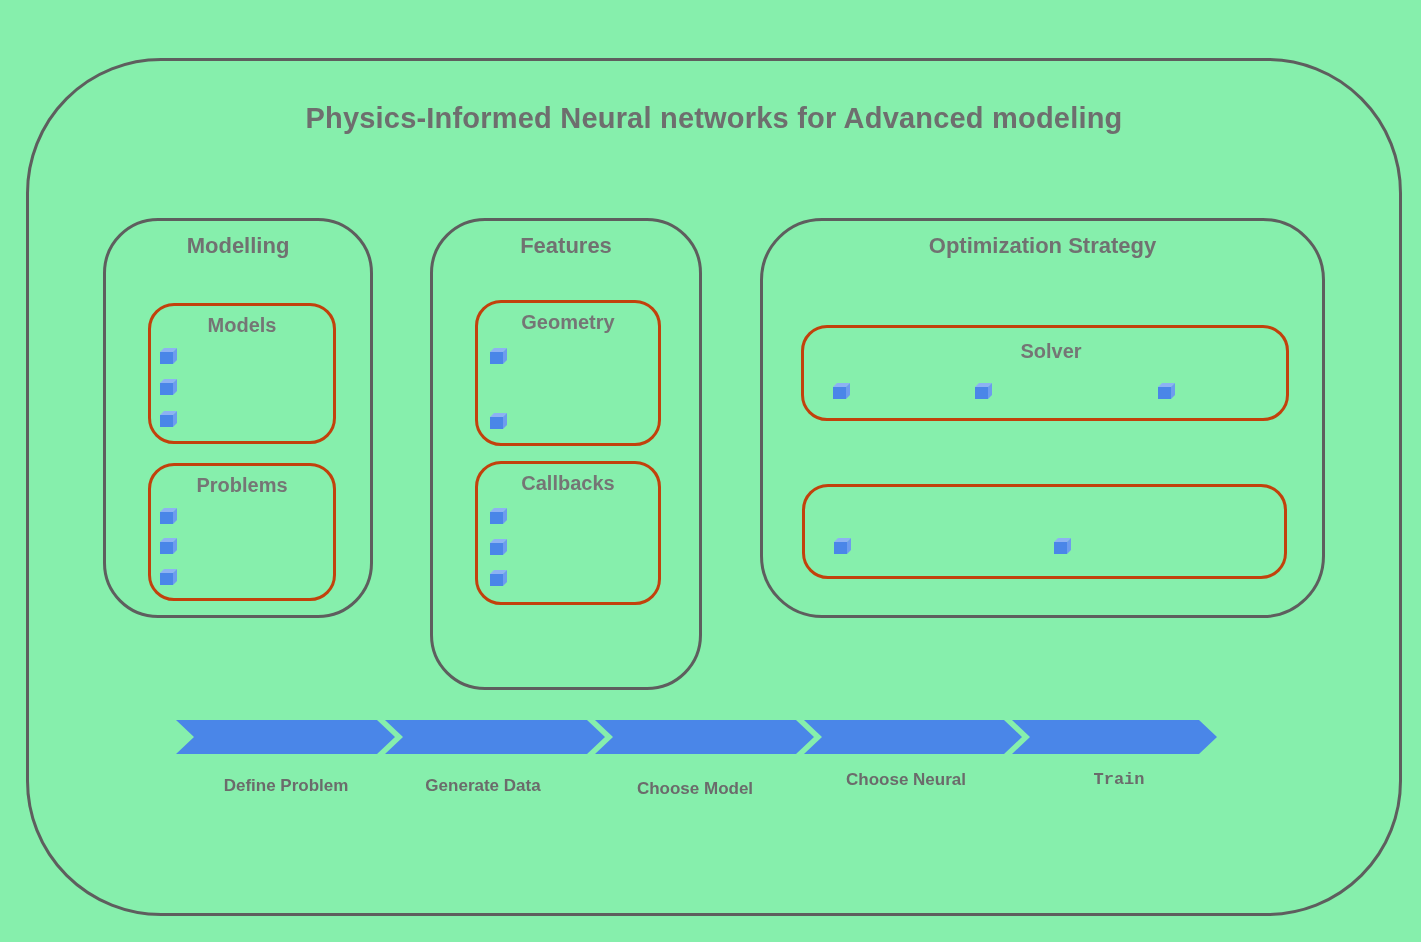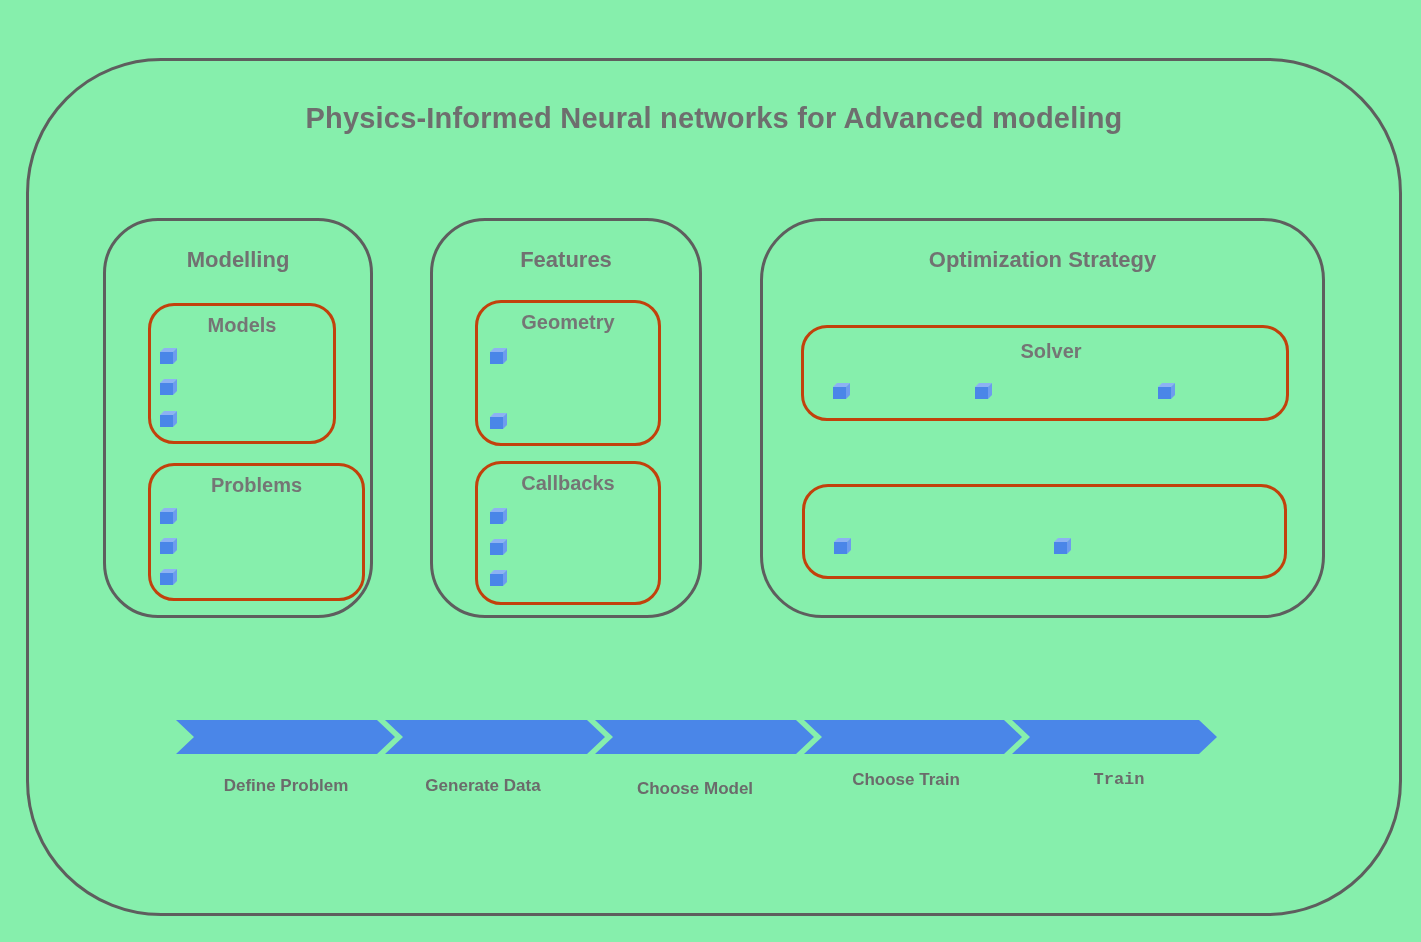--- a/index.html
+++ b/index.html
@@ -13,21 +13,21 @@
   }
   .diagram-title{
     position:absolute;left:26px;top:102px;width:1376px;text-align:center;
     font-size:29px;font-weight:bold;color:#6e6e6e;letter-spacing:.2px;
   }
   .section{
     position:absolute;border:3px solid #5e5e5e;border-radius:55px;box-sizing:border-box;
   }
   .section.opt{border-radius:62px;}
   .section-title{
-    text-align:center;padding-top:26px;font-size:22px;font-weight:bold;color:#717171;
+    text-align:center;padding-top:12px;font-size:22px;font-weight:bold;color:#717171;
   }
   .bluebox{
     position:absolute;border:3px solid #c2410c;border-radius:26px;box-sizing:border-box;
   }
   .bluebox-title{
     text-align:center;padding-top:8px;font-size:20px;font-weight:bold;color:#757575;
   }
   .bluebox-title.wide{padding-top:12px;}
   .cube{
     position:absolute;width:13px;height:12px;background:#4a86e8;display:block;
@@ -57,29 +57,29 @@
   <div class="diagram-title">Physics-Informed Neural networks for Advanced modeling</div>
 
   <div class="section" style="left:103px;top:218px;width:270px;height:400px;">
     <div class="section-title">Modelling</div>
     <div class="bluebox" style="left:42px;top:82px;width:188px;height:141px;">
       <div class="bluebox-title">Models</div>
       <span class="cube" style="left:9px;top:46px;"></span>
       <span class="cube" style="left:9px;top:77px;"></span>
       <span class="cube" style="left:9px;top:109px;"></span>
     </div>
-    <div class="bluebox" style="left:42px;top:242px;width:217px;height:138px;">
+    <div class="bluebox" style="left:42px;top:242px;width:188px;height:138px;">
       <div class="bluebox-title">Problems</div>
       <span class="cube" style="left:9px;top:46px;"></span>
       <span class="cube" style="left:9px;top:76px;"></span>
       <span class="cube" style="left:9px;top:107px;"></span>
     </div>
   </div>
 
-  <div class="section" style="left:430px;top:218px;width:272px;height:400px;">
+  <div class="section" style="left:430px;top:218px;width:272px;height:472px;">
     <div class="section-title">Features</div>
     <div class="bluebox" style="left:42px;top:79px;width:186px;height:146px;">
       <div class="bluebox-title">Geometry</div>
       <span class="cube" style="left:12px;top:49px;"></span>
       <span class="cube" style="left:12px;top:114px;"></span>
     </div>
     <div class="bluebox" style="left:42px;top:240px;width:186px;height:144px;">
       <div class="bluebox-title">Callbacks</div>
       <span class="cube" style="left:12px;top:48px;"></span>
       <span class="cube" style="left:12px;top:79px;"></span>
@@ -105,16 +105,16 @@
     <polygon points="6,6 207,6 225,23 207,40 6,40 24,23"></polygon>
     <polygon points="215,6 417,6 435,23 417,40 215,40 233,23"></polygon>
     <polygon points="425,6 626,6 644,23 626,40 425,40 443,23"></polygon>
     <polygon points="634,6 834,6 852,23 834,40 634,40 652,23"></polygon>
     <polygon points="842,6 1029,6 1047,23 1029,40 842,40 860,23"></polygon>
   </svg>
 
   <div class="step-label" style="left:286px;top:776px;">Define Problem</div>
   <div class="step-label" style="left:483px;top:776px;">Generate Data</div>
   <div class="step-label" style="left:695px;top:779px;">Choose Model</div>
-  <div class="step-label" style="left:906px;top:770px;">Choose Train</div>
+  <div class="step-label" style="left:906px;top:770px;">Choose Neural</div>
   <div class="step-label" style="left:1119px;top:770px;font-family:Liberation Mono, monospace;">Train</div>
 
 </div>
 
 </body></html>

